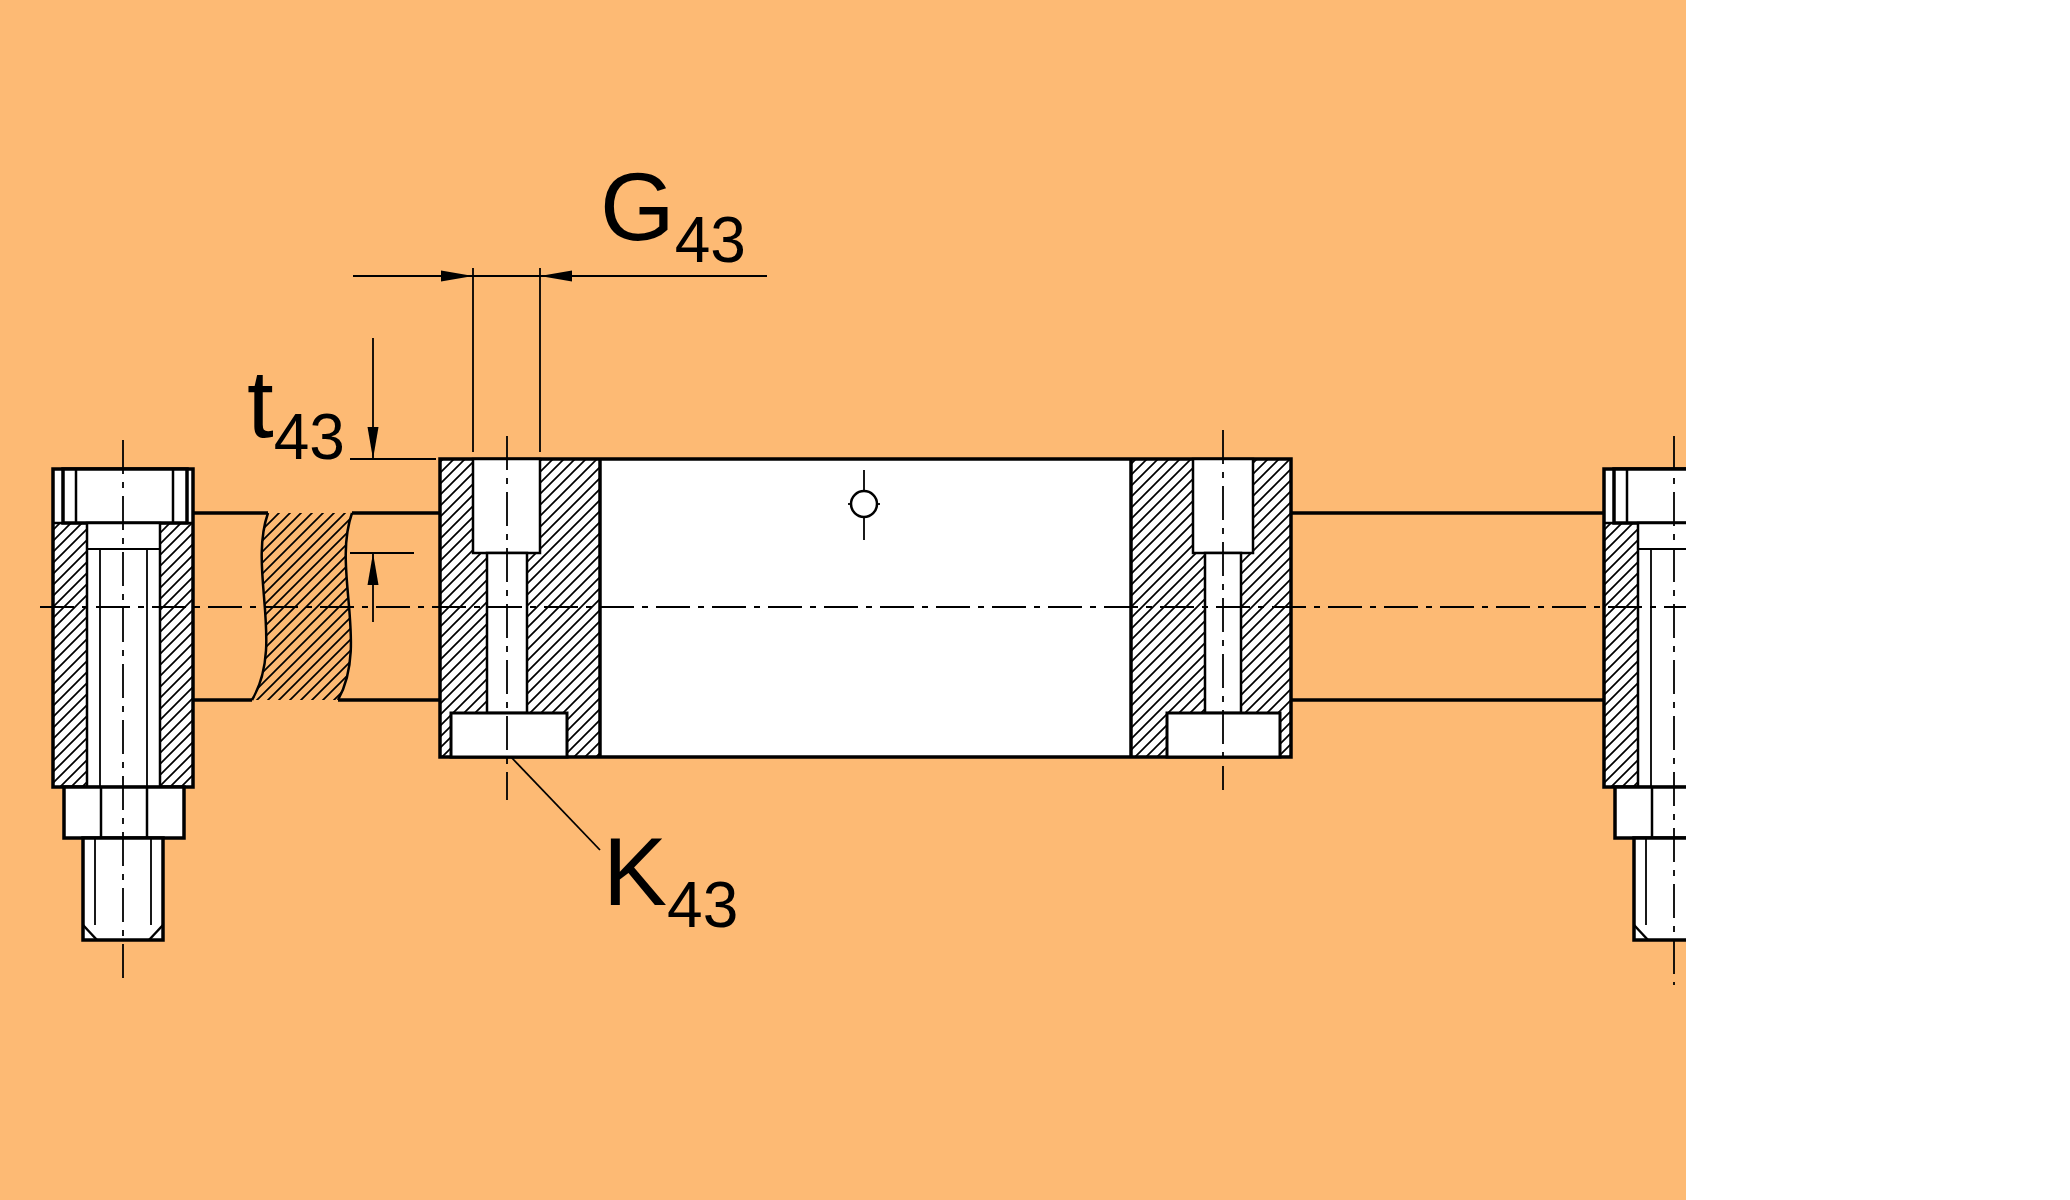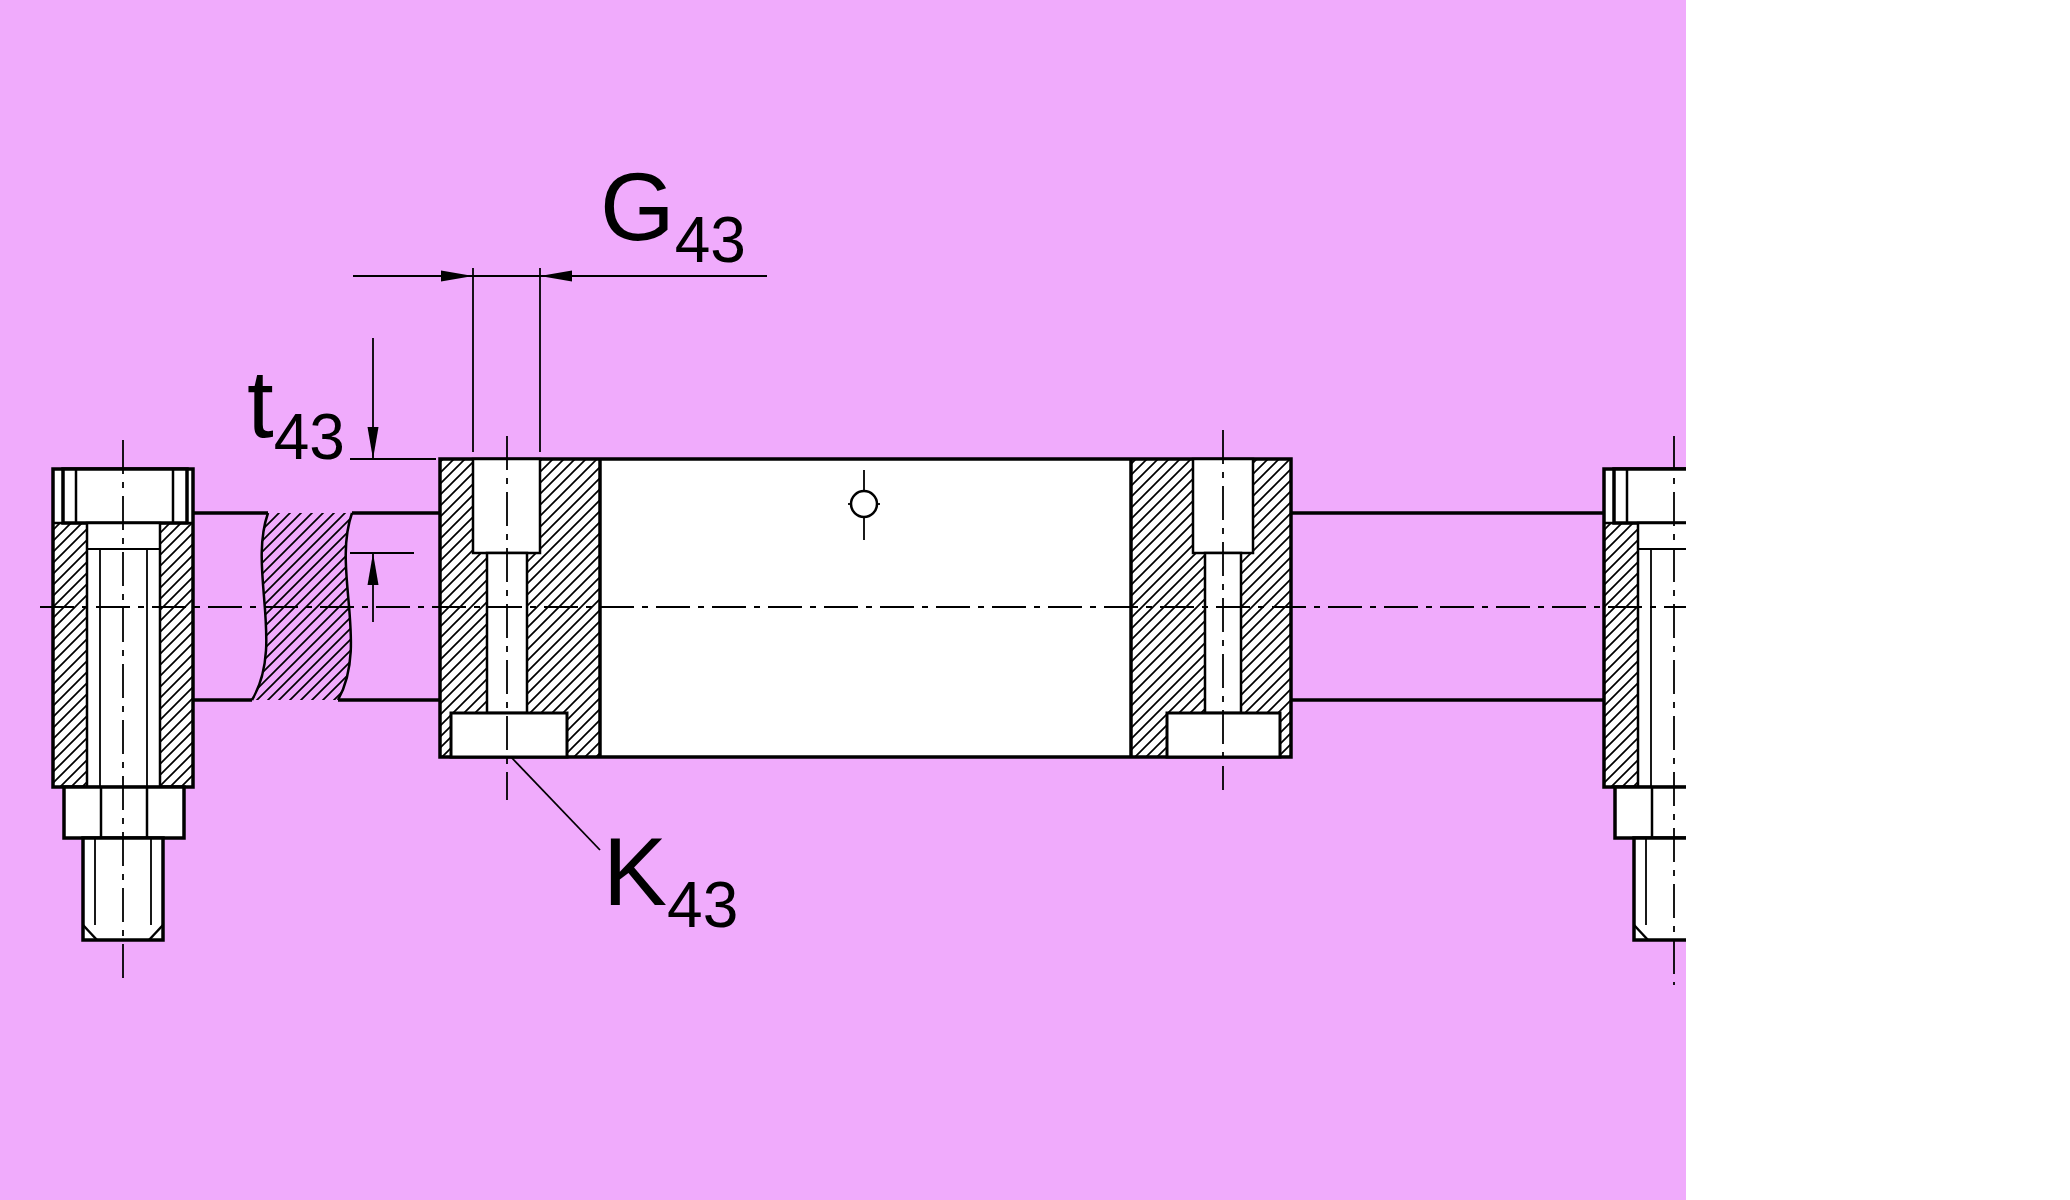--- a/index.html
+++ b/index.html
@@ -1,20 +1,20 @@
 <!DOCTYPE html>
 <html><head>
 <meta charset="utf-8">
 <style>
   html, body { margin: 0; padding: 0; background: #ffffff; }
   #stage {
     position: relative;
     width: 1686px;
     height: 1200px;
-    background: #f0abfc;
+    background: #fdba74;
     overflow: hidden;
   }
   svg { display: block; }
   .outline   { stroke: #000; stroke-width: 3.5; fill: none; }
   .med       { stroke: #000; stroke-width: 2.5; fill: none; }
   .thin      { stroke: #000; stroke-width: 1.8; fill: none; }
   .white     { fill: #ffffff; }
   .solid     { fill: #000000; }
   .center    { stroke: #000; stroke-width: 1.8; fill: none; stroke-dasharray: 34 8 6 8; }
   .arrow     { fill: #000; stroke: none; }

